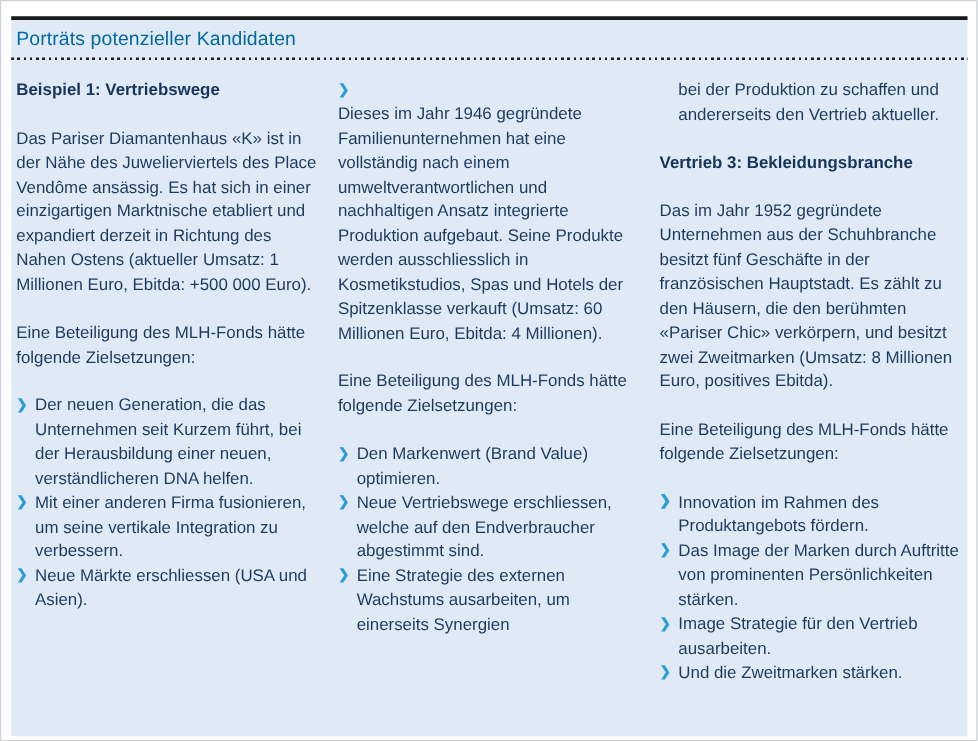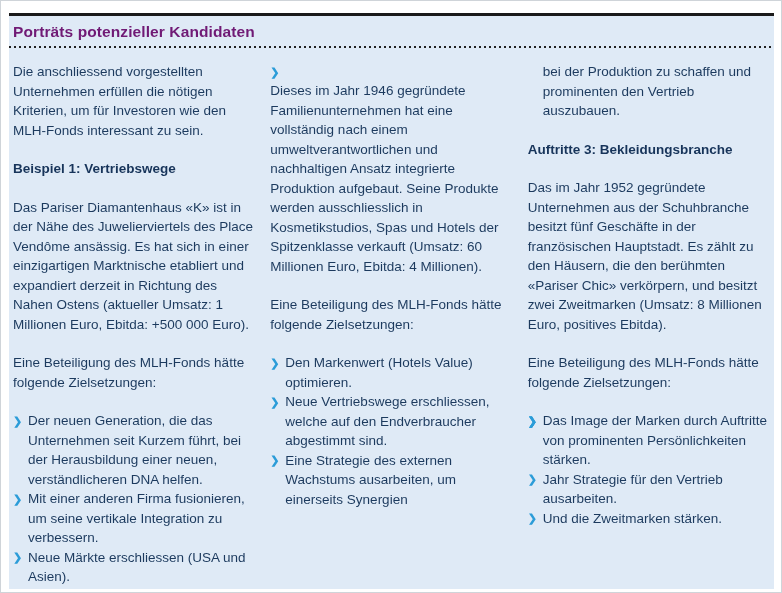--- a/index.html
+++ b/index.html
@@ -15,22 +15,22 @@
     left: 8px; top: 12px;
     width: 765px; height: 576px;
     background: #dfeaf6;
   }
   .top-rule {
     height: 3px;
     background: #1a1a1a;
   }
   .panel-title {
     font-size: 15.5px;
-    font-weight: bold;
-    color: #701a75;
+    font-weight: normal;
+    color: #0369a1;
     padding: 7px 0 5px 4px;
     letter-spacing: 0.1px;
   }
   .dotted-rule {
     height: 3px;
     background-image: repeating-linear-gradient(to right, #202020 0 2px, transparent 2px 5px);
     background-size: 100% 2px;
     background-repeat: no-repeat;
     background-position: 0 0;
   }
@@ -66,49 +66,48 @@
 </style>
 </head>
 <body>
 
 <div class="box">
   <div class="top-rule"></div>
   <div class="panel-title">Porträts potenzieller Kandidaten</div>
   <div class="dotted-rule"></div>
   <div class="columns">
       <div class="col">
-        <p>Die anschliessend vorgestellten Unternehmen erfüllen die nötigen Kriterien, um für Investoren wie den MLH-Fonds interessant zu sein.</p>
         <h2>Beispiel 1: Vertriebswege</h2>
         <p>Das Pariser Diamantenhaus «K» ist in der Nähe des Juwelierviertels des Place Vendôme ansässig. Es hat sich in einer einzigartigen Marktnische etabliert und expandiert derzeit in Richtung des Nahen Ostens (aktueller Umsatz: 1 Millionen Euro, Ebitda: +500 000 Euro).</p>
         <p>Eine Beteiligung des MLH-Fonds hätte folgende Zielsetzungen:</p>
         <ul>
           <li><span class="chev">❯</span><span>Der neuen Generation, die das Unternehmen seit Kurzem führt, bei der Herausbildung einer neuen, verständlicheren DNA helfen.</span></li>
           <li><span class="chev">❯</span><span>Mit einer anderen Firma fusionieren, um seine vertikale Integration zu verbessern.</span></li>
           <li><span class="chev">❯</span><span>Neue Märkte erschliessen (USA und Asien).</span></li>
         </ul>
       </div>
       <div class="col">
         <ul>
           <li><span class="chev">❯</span></li>
         </ul>
         <p>Dieses im Jahr 1946 gegründete Familienunternehmen hat eine vollständig nach einem umweltverantwortlichen und nachhaltigen Ansatz integrierte Produktion aufgebaut. Seine Produkte werden ausschliesslich in Kosmetikstudios, Spas und Hotels der Spitzenklasse verkauft (Umsatz: 60 Millionen Euro, Ebitda: 4 Millionen).</p>
         <p>Eine Beteiligung des MLH-Fonds hätte folgende Zielsetzungen:</p>
         <ul>
-          <li><span class="chev">❯</span><span>Den Markenwert (Hotels Value) optimieren.</span></li>
+          <li><span class="chev">❯</span><span>Den Markenwert (Brand Value) optimieren.</span></li>
           <li><span class="chev">❯</span><span>Neue Vertriebswege erschliessen, welche auf den Endverbraucher abgestimmt sind.</span></li>
           <li><span class="chev">❯</span><span>Eine Strategie des externen Wachstums ausarbeiten, um einerseits Synergien</span></li>
         </ul>
       </div>
       <div class="col">
-        <p class="cont">bei der Produktion zu schaffen und prominenten den Vertrieb auszubauen.</p>
-        <h2>Auftritte 3: Bekleidungsbranche</h2>
+        <p class="cont">bei der Produktion zu schaffen und andererseits den Vertrieb aktueller.</p>
+        <h2>Vertrieb 3: Bekleidungsbranche</h2>
         <p>Das im Jahr 1952 gegründete Unternehmen aus der Schuhbranche besitzt fünf Geschäfte in der französischen Hauptstadt. Es zählt zu den Häusern, die den berühmten «Pariser Chic» verkörpern, und besitzt zwei Zweitmarken (Umsatz: 8 Millionen Euro, positives Ebitda).</p>
         <p>Eine Beteiligung des MLH-Fonds hätte folgende Zielsetzungen:</p>
         <ul>
           <li><span class="chev">❯</span></li>
-          <li><span class="chev">❯</span></li>
+          <li><span class="chev">❯</span><span>Innovation im Rahmen des Produktangebots fördern.</span></li>
           <li><span class="chev">❯</span><span>Das Image der Marken durch Auftritte von prominenten Persönlichkeiten stärken.</span></li>
-          <li><span class="chev">❯</span><span>Jahr Strategie für den Vertrieb ausarbeiten.</span></li>
+          <li><span class="chev">❯</span><span>Image Strategie für den Vertrieb ausarbeiten.</span></li>
           <li><span class="chev">❯</span><span>Und die Zweitmarken stärken.</span></li>
         </ul>
       </div>
     </div>
 </div>
 
 </body></html>

